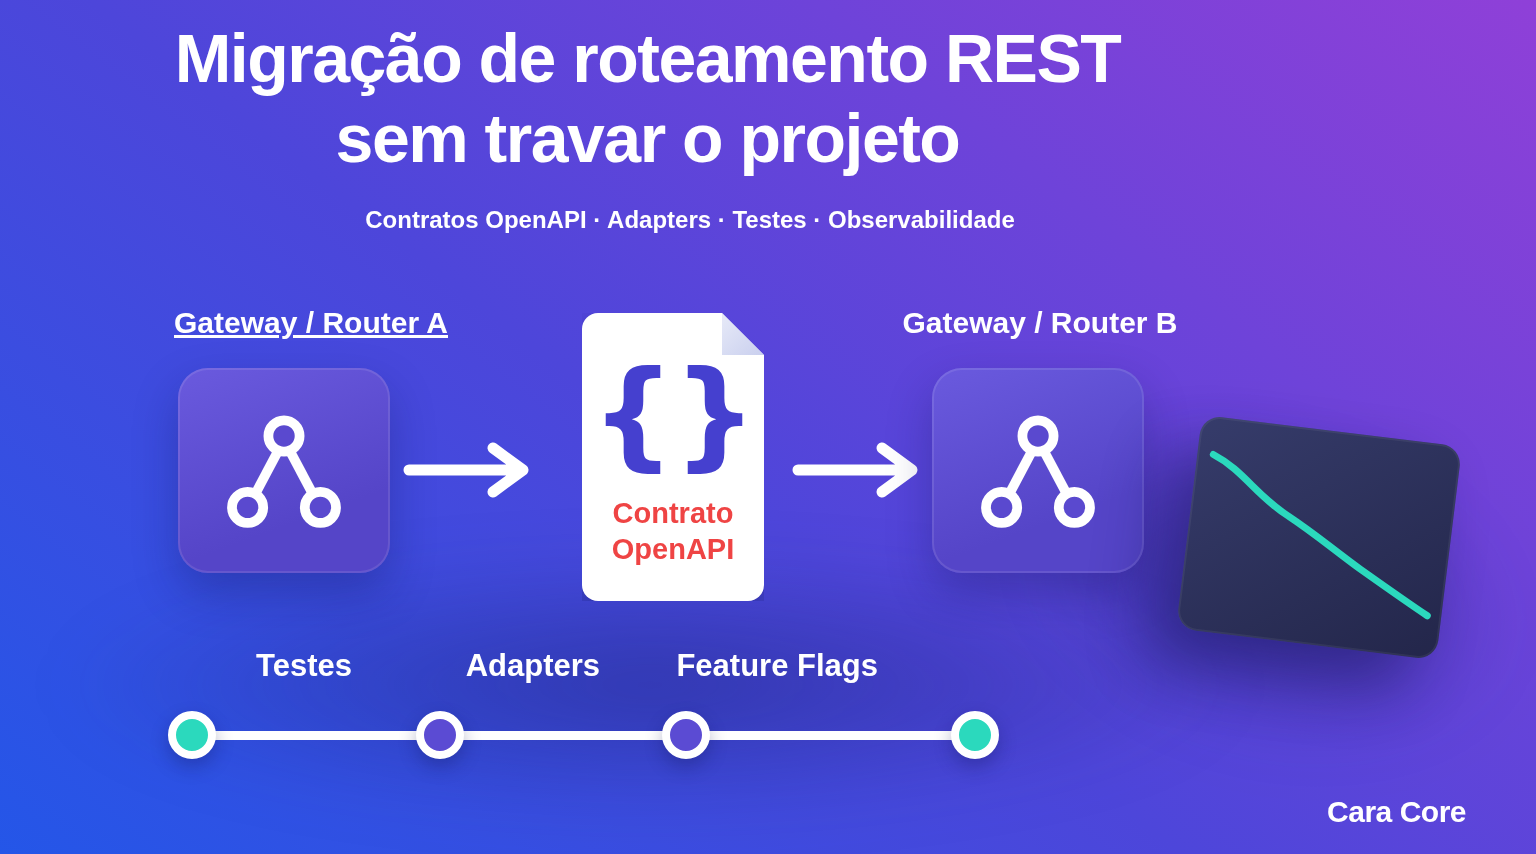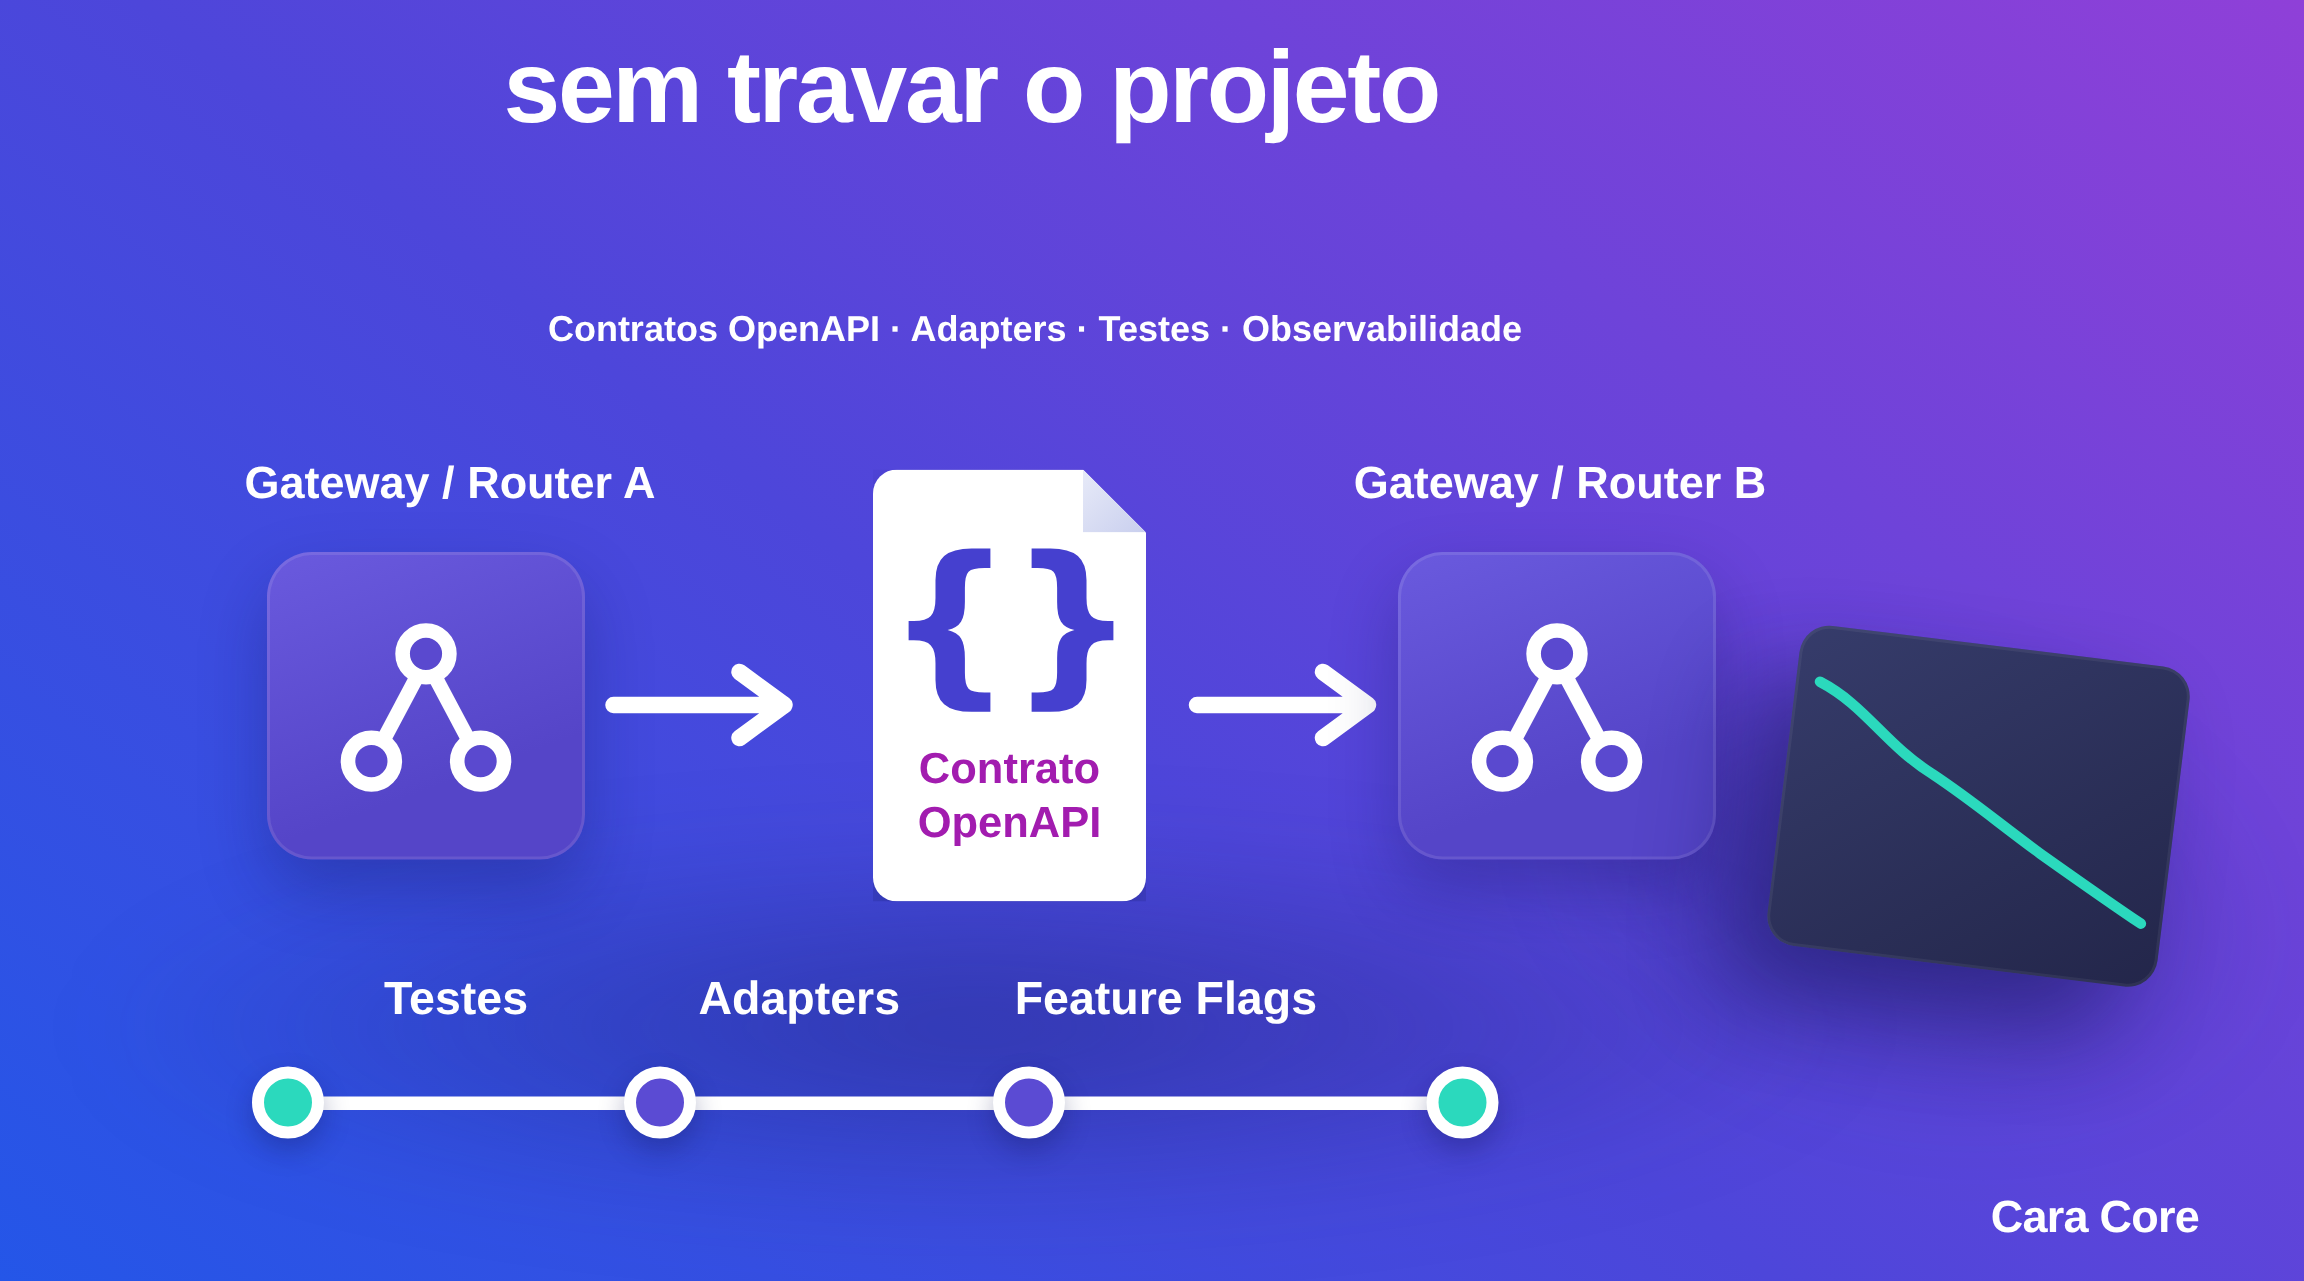--- a/index.html
+++ b/index.html
@@ -15,21 +15,21 @@
   .blob-card{left:1000px;top:420px;width:540px;height:340px;transform:rotate(14deg);}
 
   
   .title{position:absolute;left:60px;top:18px;width:1175px;text-align:center;
     font-size:68px;font-weight:700;line-height:1.18;letter-spacing:-1.5px;}
   .subtitle{position:absolute;left:75px;top:206px;width:1230px;text-align:center;
     font-size:24px;font-weight:600;}
 
   
   .flow-label{position:absolute;width:320px;text-align:center;font-size:30px;font-weight:700;}
-  .label-a{left:140px;top:306px;}
+  .label-a{left:151px;top:306px;text-decoration:underline;}
   .label-b{left:880px;top:306px;}
 
   
   .router{position:absolute;width:212px;height:205px;border-radius:30px;
     background:linear-gradient(160deg,#6a5ade 0%,#5545c8 70%);
     box-shadow:0 20px 45px rgba(18,20,85,.30), inset 0 0 0 2px rgba(255,255,255,.10);
     display:flex;align-items:center;justify-content:center;}
   .router-a{left:178px;top:368px;}
   .router-b{left:932px;top:368px;}
 
@@ -43,21 +43,21 @@
     background:#ffffff;border-radius:16px;
     clip-path:polygon(0 0, calc(100% - 42px) 0, 100% 42px, 100% 100%, 0 100%);
     display:flex;flex-direction:column;align-items:center;
     box-shadow:0 22px 50px rgba(18,20,85,.35);}
   .doc-fold{position:absolute;top:0;right:0;width:42px;height:42px;
     background:linear-gradient(135deg,#e7eaf8 0%,#c9cfee 100%);
     clip-path:polygon(0 0,100% 100%,0 100%);}
   .doc-braces{margin-top:38px;height:126px;font-size:118px;line-height:126px;
     font-weight:700;color:#4540cf;font-family:"DejaVu Sans",sans-serif;letter-spacing:-2px;}
   .doc-text{margin-top:18px;text-align:center;font-size:29px;line-height:36px;
-    font-weight:700;color:#a21caf;}
+    font-weight:700;color:#ef4444;}
 
   
   .metric-card{position:absolute;left:1188px;top:430px;width:262px;height:215px;
     border-radius:20px;transform:rotate(7deg);
     background:linear-gradient(145deg,#363c6b 0%,#23264a 100%);
     box-shadow:-28px 34px 60px rgba(18,20,80,.45), inset 0 0 0 2px rgba(255,255,255,.06);}
   .metric-card svg{position:absolute;inset:0;}
 
   
   .timeline-line{position:absolute;left:192px;top:731px;width:783px;height:9px;
@@ -71,20 +71,21 @@
 </style>
 </head>
 <body>
 
 <div class="stage">
 
   <div class="shadow-blob blob-main"></div>
   <div class="shadow-blob blob-card"></div>
 
   <div class="title">
+    <div>Migração de roteamento REST</div>
     <div>sem travar o projeto</div>
   </div>
   <div class="subtitle">Contratos OpenAPI · Adapters · Testes · Observabilidade</div>
 
   <div class="flow-label label-a">Gateway / Router A</div>
   <div class="flow-label label-b">Gateway / Router B</div>
 
   <div class="router router-a">
     <svg viewBox="0 0 100 100" width="130" height="130">
       <g stroke="#ffffff" stroke-width="7.5" fill="none">

